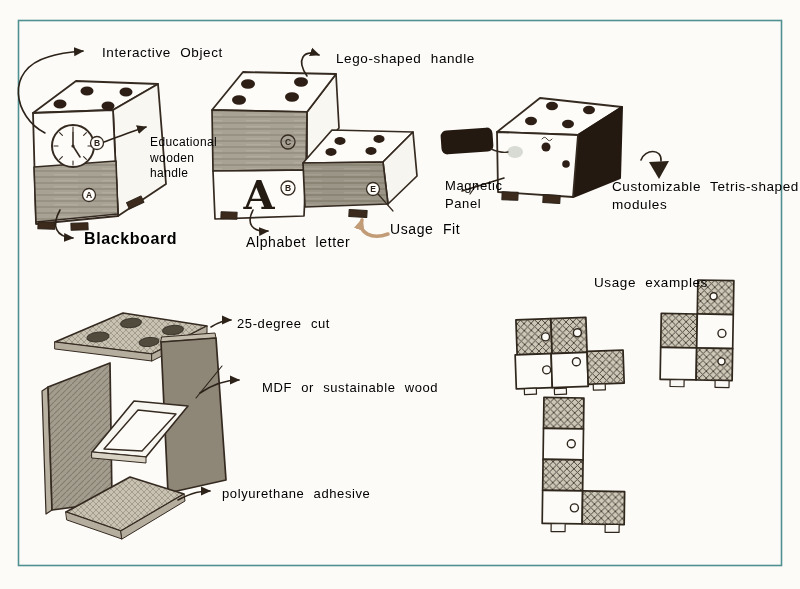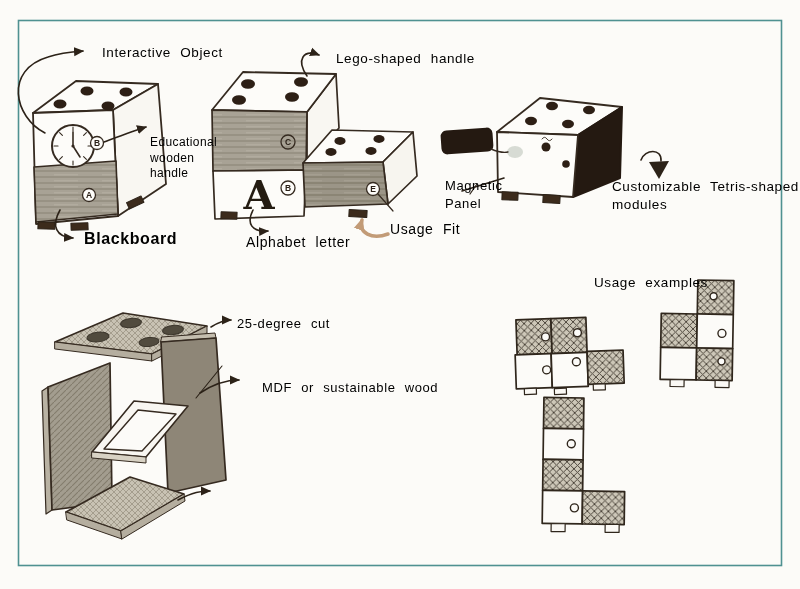--- a/index.html
+++ b/index.html
@@ -283,14 +283,15 @@
   <div class="label lb-blackboard">Blackboard</div>
   <div class="label lb-alphabet">Alphabet letter</div>
   <div class="label lb-legofit">Usage Fit</div>
   <div class="label lb-magnetic">Magnetic
 Panel</div>
   <div class="label lb-tetris">Customizable Tetris-shaped
 modules</div>
   <div class="label lb-usage">Usage examples</div>
   <div class="label lb-45deg">25-degree cut</div>
   <div class="label lb-mdf">MDF or sustainable wood</div>
+  <div class="label lb-adhesive">polyurethane adhesive</div>
 
 </div>
 
 </body></html>

